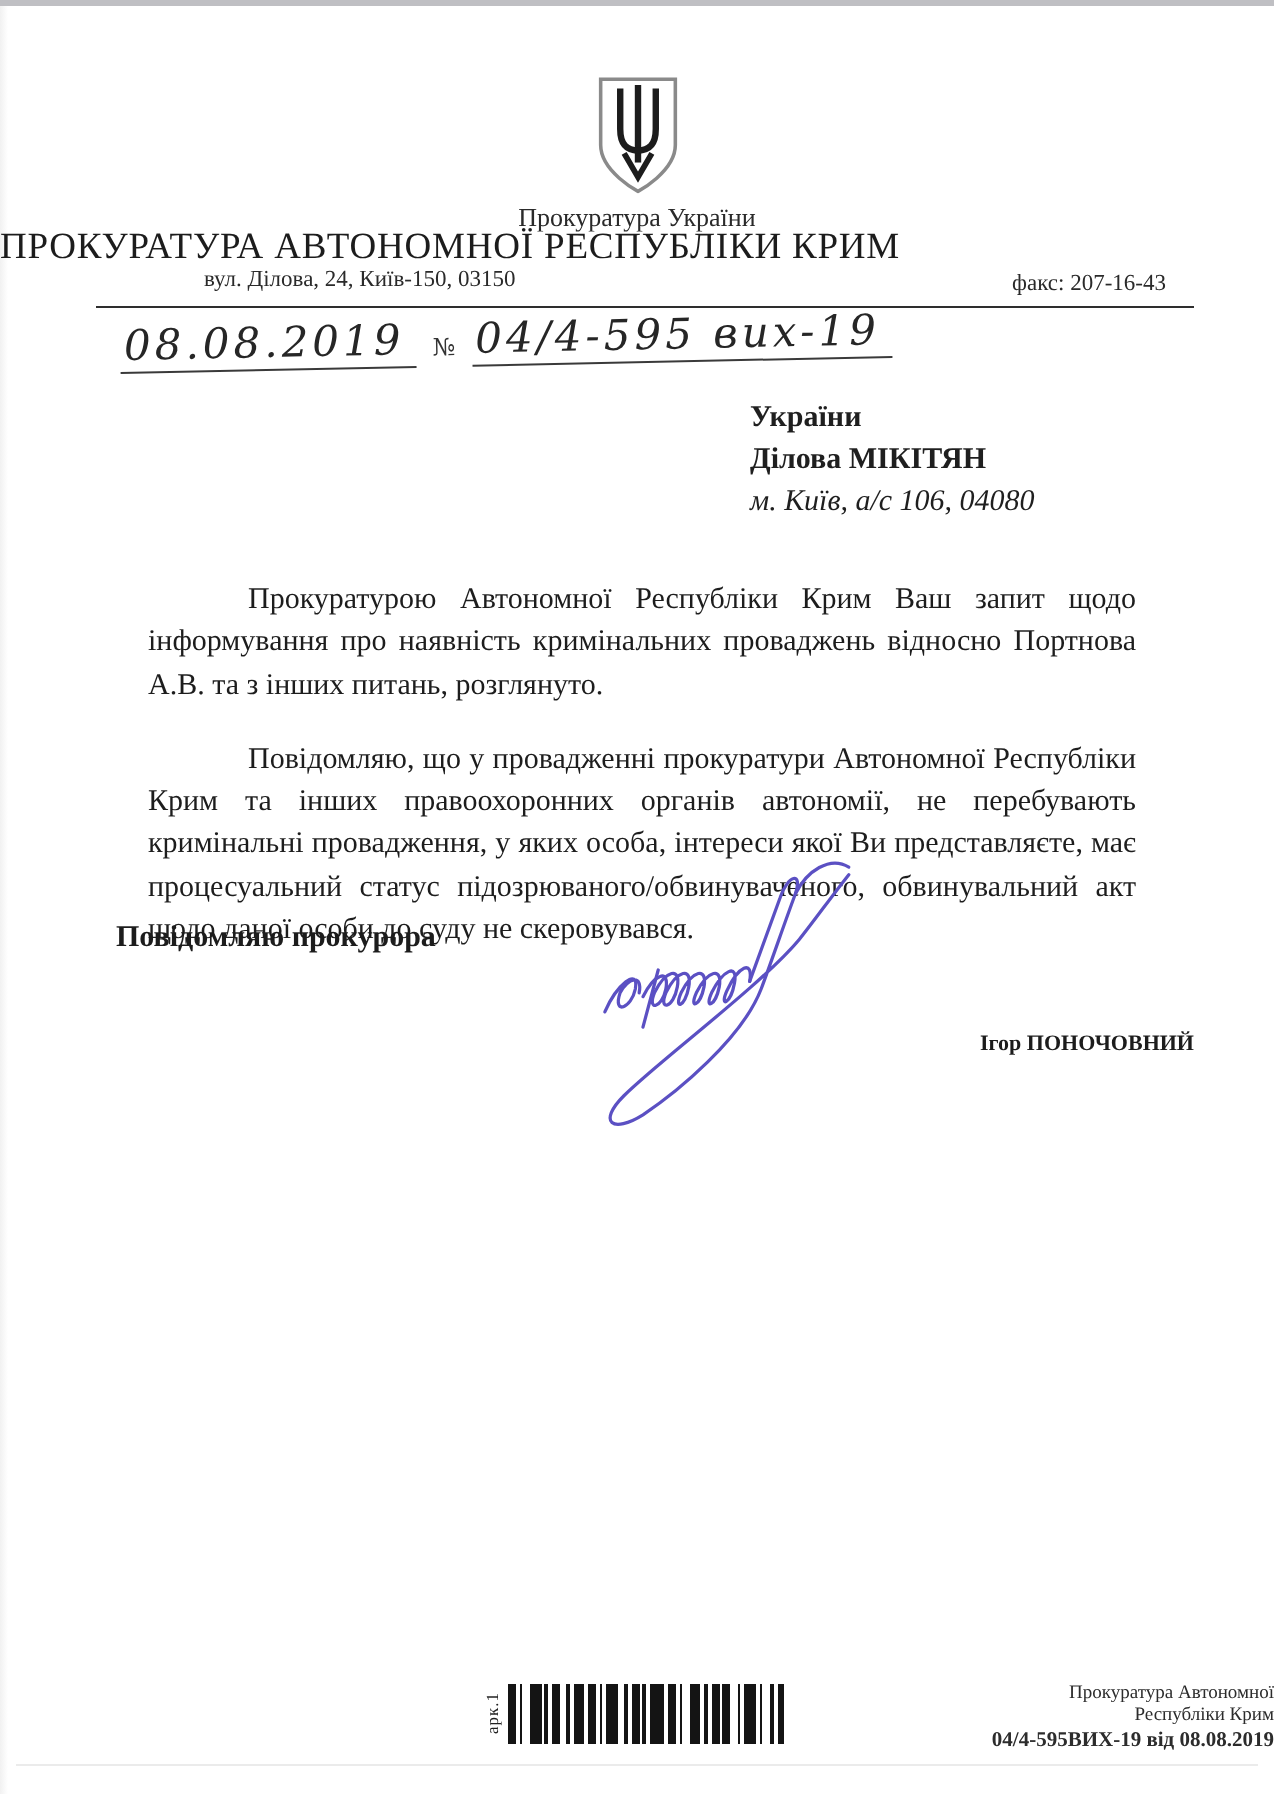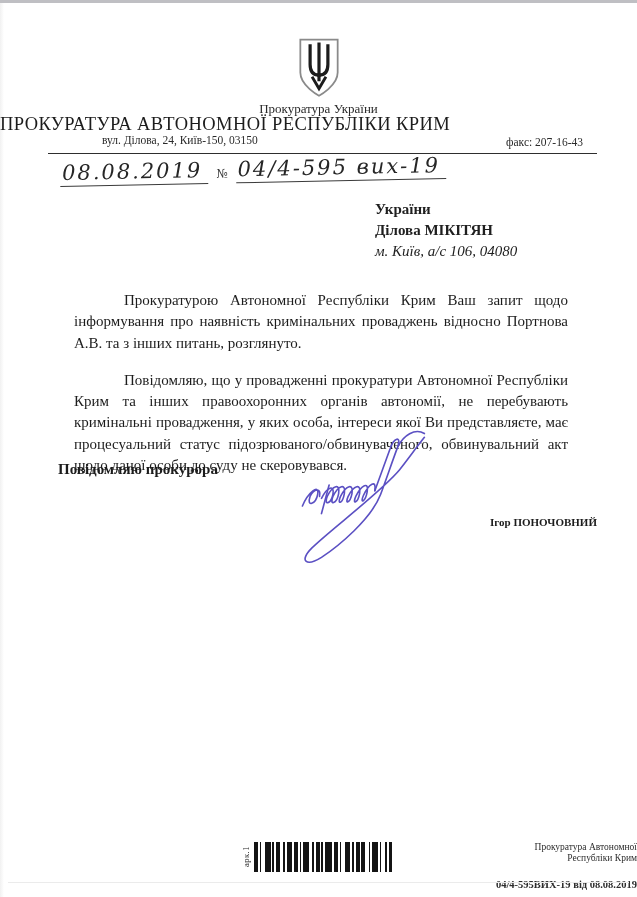--- a/index.html
+++ b/index.html
@@ -39,21 +39,21 @@
   .body-text{position:absolute;top:274px;left:58px;width:526px;font-size:15px;line-height:21.3px;text-align:justify;color:#1d1d1d;}
   .body-text p{margin:16px;text-indent:50px;}
 
   
   .sig-titles{position:absolute;top:458px;left:58px;font-size:15px;font-weight:bold;line-height:23px;color:#1c1c1c;}
   .sig-name{position:absolute;top:480px;right:40px;font-size:11px;font-weight:bold;color:#1c1c1c;margin-top:36px;}
   .sig-ink{position:absolute;left:296px;top:424px;width:192px;height:162px;pointer-events:none;}
 
   
   .footer{position:absolute;top:842px;left:0;right:0;text-align:right;font-size:9.5px;line-height:11px;color:#2c2c2c;}
-  .footer .ref-bold{font-weight:bold;font-size:10.5px;margin-top:15px;}
+  .footer .ref-bold{font-weight:bold;font-size:10.5px;margin-top:1px;}
   .barcode-row{position:absolute;top:842px;left:0;right:0;display:flex;justify-content:center;align-items:center;}
   .sheet-label{writing-mode:vertical-rl;transform:rotate(180deg);font-size:8.5px;color:#222;margin-right:3px;letter-spacing:.5px;}
   .barcode{display:flex;height:30px;align-items:stretch;}
   .barcode span{display:block;height:100%;}
   .barcode .bar{background:#141414;}
   .barcode .sp{background:transparent;}
 </style>
 </head>
 <body>
 

